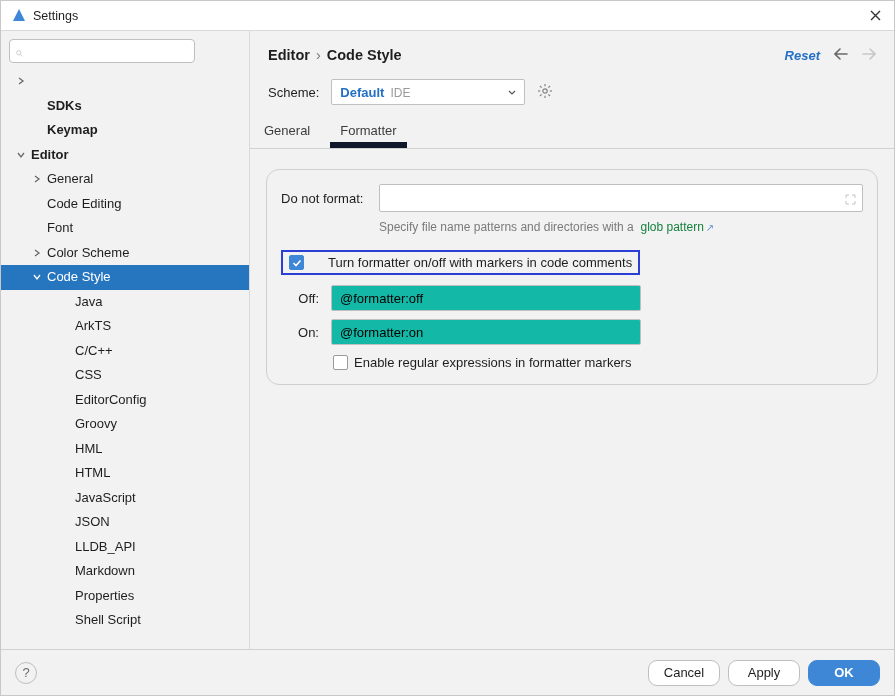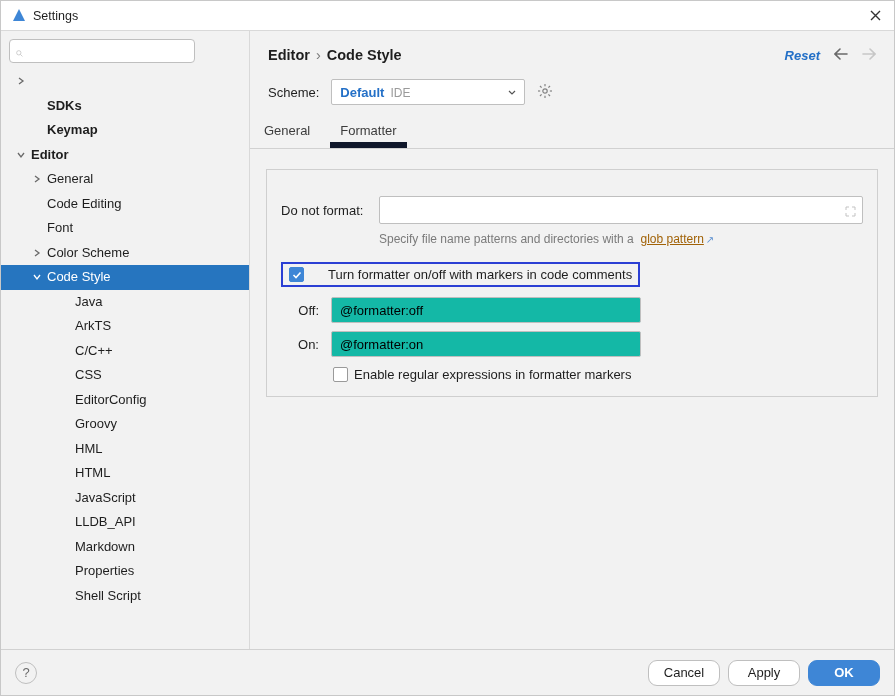--- a/index.html
+++ b/index.html
@@ -183,22 +183,22 @@
     padding-bottom: 4px;
   }
 
   .form-area {
     padding: 20px 16px;
     flex: 1;
     overflow: auto;
   }
   .panel {
     border: 1px solid #cfcfcf;
-    border-radius: 0;
-    padding: 26px 14px 14px 14px;
+    border-radius: 13px;
+    padding: 14px 14px 14px 14px;
     background: #f2f2f2;
   }
   .row {
     display: flex;
     align-items: center;
     gap: 8px;
     margin-bottom: 8px;
   }
   .lbl-right {
     width: 100px;
@@ -219,21 +219,21 @@
     justify-content: flex-end;
     padding-right: 6px;
   }
   .expand-icon { width: 11px; height: 11px; opacity: 0.5; }
   .hint-row {
     font-size: 12px;
     color: #7a7a7a;
     padding-left: 98px;
     margin-bottom: 16px;
   }
-  .hint-link { color: #a16207; text-decoration: underline; }
+  .hint-link { color: #15803d; }
   .ext-icon { font-size: 10px; color: #5a8fd0; margin-left: 2px; }
 
   .highlight-box {
     border: 2px solid #2b3fd4;
     display: inline-flex;
     align-items: center;
     padding: 3px 6px;
     gap: 24px;
     margin-bottom: 10px;
   }
@@ -430,20 +430,24 @@
         <div class="tree-item pad-3">
           <span class="chevron-placeholder"></span>
           <span style="margin-left:4px">HTML</span>
         </div>
         <div class="tree-item pad-3">
           <span class="chevron-placeholder"></span>
           <span style="margin-left:4px">JavaScript</span>
         </div>
         <div class="tree-item pad-3">
           <span class="chevron-placeholder"></span>
+          <span style="margin-left:4px">JSON</span>
+        </div>
+        <div class="tree-item pad-3">
+          <span class="chevron-placeholder"></span>
           <span style="margin-left:4px">LLDB_API</span>
         </div>
         <div class="tree-item pad-3">
           <span class="chevron-placeholder"></span>
           <span style="margin-left:4px">Markdown</span>
         </div>
         <div class="tree-item pad-3">
           <span class="chevron-placeholder"></span>
           <span style="margin-left:4px">Properties</span>
         </div>

